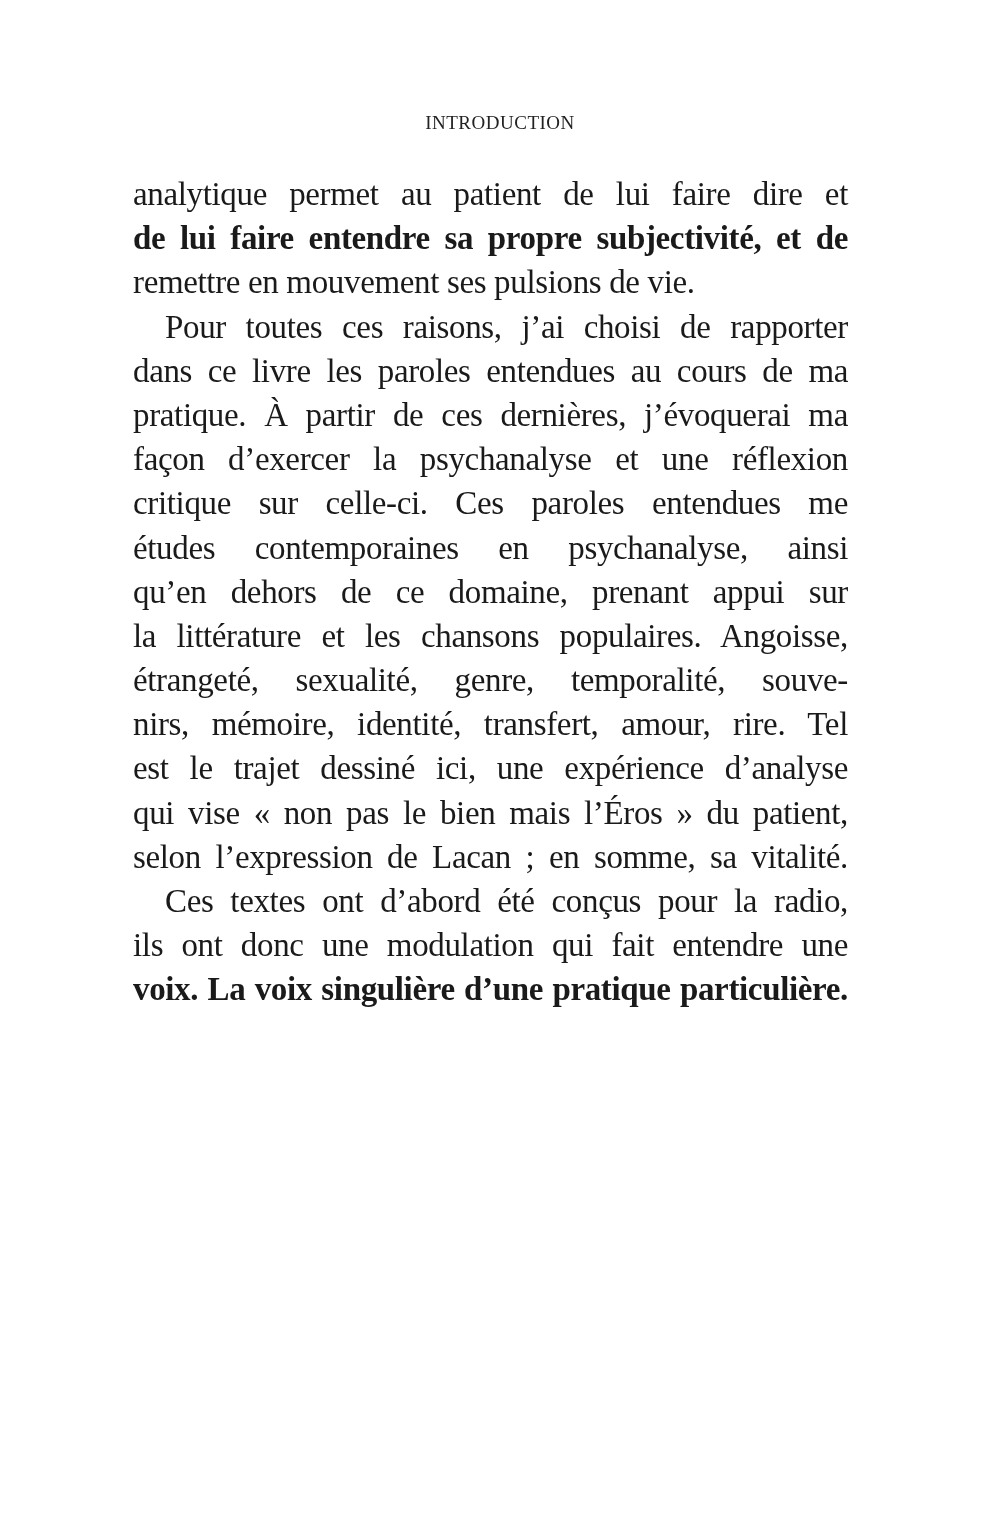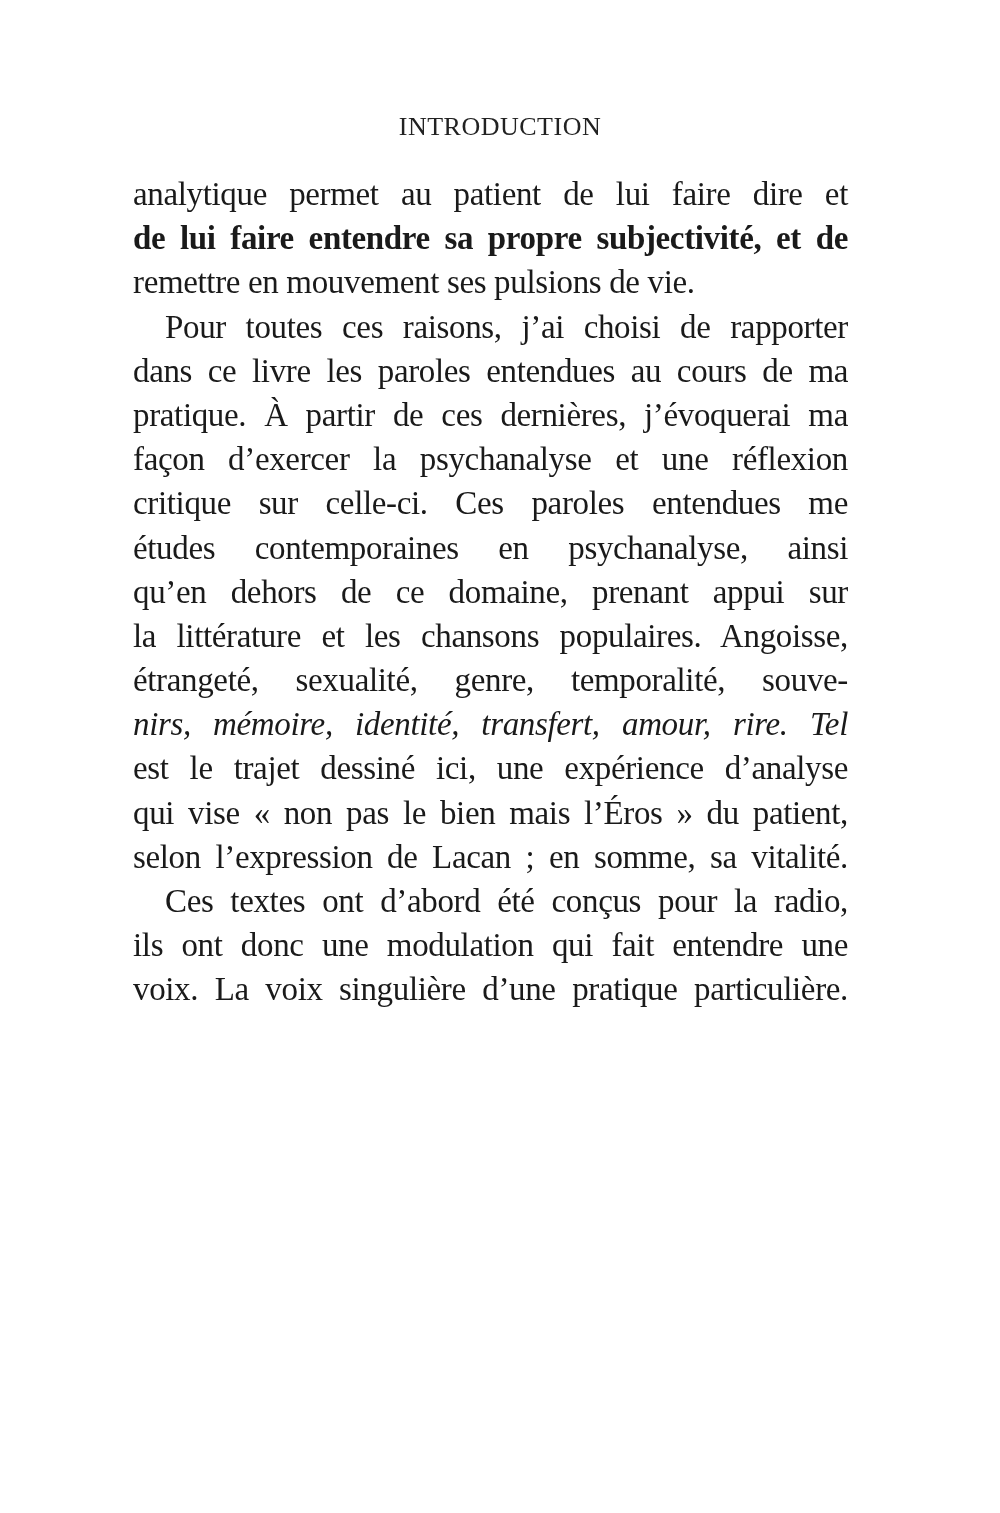--- a/index.html
+++ b/index.html
@@ -4,21 +4,21 @@
   <style>
     html, body { margin: 0; padding: 0; background: #ffffff; }
     body { width: 1000px; height: 1513px; position: relative; overflow: hidden; }
     .page {
       position: absolute; left: 0; top: 0; width: 1000px; height: 1513px;
       background: #ffffff; color: #1a1a1a;
       font-family: "Liberation Serif", "DejaVu Serif", serif;
     }
     .running-head {
       position: absolute; top: 112px; left: 0; width: 1000px;
-      text-align: center; font-size: 26px; letter-spacing: 0.5px; color: #222;
+      text-align: center; font-size: 19px; letter-spacing: 0.5px; color: #222;
     }
     .body-text {
       position: absolute; left: 133px; top: 172px; width: 715px;
     }
     .line {
       display: block; height: 44.2px; line-height: 44.2px;
       font-size: 33px; white-space: nowrap;
       text-align: justify; text-align-last: justify;
       letter-spacing: -0.35px;
     }
@@ -42,25 +42,25 @@
     <div>
       <span class="line indent"><span style="white-space: nowrap; display: inline; word-spacing: 0px;">Pour toutes ces raisons, j’ai choisi de rapporter</span></span>
       <span class="line"><span style="white-space: nowrap; display: inline; word-spacing: 0px;">dans ce livre les paroles entendues au cours de ma</span></span>
       <span class="line"><span style="white-space: nowrap; display: inline; word-spacing: 0px;">pratique. À partir de ces dernières, j’évoquerai ma</span></span>
       <span class="line"><span style="white-space: nowrap; display: inline; word-spacing: 0px;">façon d’exercer la psychanalyse et une réflexion</span></span>
       <span class="line"><span style="white-space: nowrap; display: inline; word-spacing: 0px;">critique sur celle-ci. Ces paroles entendues me</span></span>
       <span class="line"><span style="white-space: nowrap; display: inline; word-spacing: 0px;">études contemporaines en psychanalyse, ainsi</span></span>
       <span class="line"><span style="white-space: nowrap; display: inline; word-spacing: 0px;">qu’en dehors de ce domaine, prenant appui sur</span></span>
       <span class="line"><span style="white-space: nowrap; display: inline; word-spacing: 0px;">la littérature et les chansons populaires. Angoisse,</span></span>
       <span class="line"><span style="white-space: nowrap; display: inline; word-spacing: 0px;">étrangeté, sexualité, genre, temporalité, souve-</span></span>
-      <span class="line"><span style="white-space: nowrap; display: inline; word-spacing: 0px; font-style: italic;">nirs, mémoire, identité, transfert, amour, rire. Tel</span></span>
+      <span class="line"><span style="white-space: nowrap; display: inline; word-spacing: 0px;">nirs, mémoire, identité, transfert, amour, rire. Tel</span></span>
       <span class="line"><span style="white-space: nowrap; display: inline; word-spacing: 0px;">est le trajet dessiné ici, une expérience d’analyse</span></span>
       <span class="line"><span style="white-space: nowrap; display: inline; word-spacing: 0px;">qui vise « non pas le bien mais l’Éros » du patient,</span></span>
       <span class="line"><span style="white-space: nowrap; display: inline; word-spacing: 0px; font-family: Liberation Serif, serif;">selon l’expression de Lacan ; en somme, sa vitalité.</span></span>
     </div>
 
     <div>
       <span class="line indent"><span style="white-space: nowrap; display: inline; word-spacing: 0px;">Ces textes ont d’abord été conçus pour la radio,</span></span>
       <span class="line"><span style="white-space: nowrap; display: inline; word-spacing: 0px;">ils ont donc une modulation qui fait entendre une</span></span>
-      <span class="line"><span style="white-space: nowrap; display: inline; word-spacing: 0px;">voix. La voix singulière d’une pratique particulière.</span></span>
+      <span class="line"><span style="white-space: nowrap; display: inline; word-spacing: 0px; font-weight: bold;">voix. La voix singulière d’une pratique particulière.</span></span>
     </div>
   </div>
 </div>
 
 </body></html>

